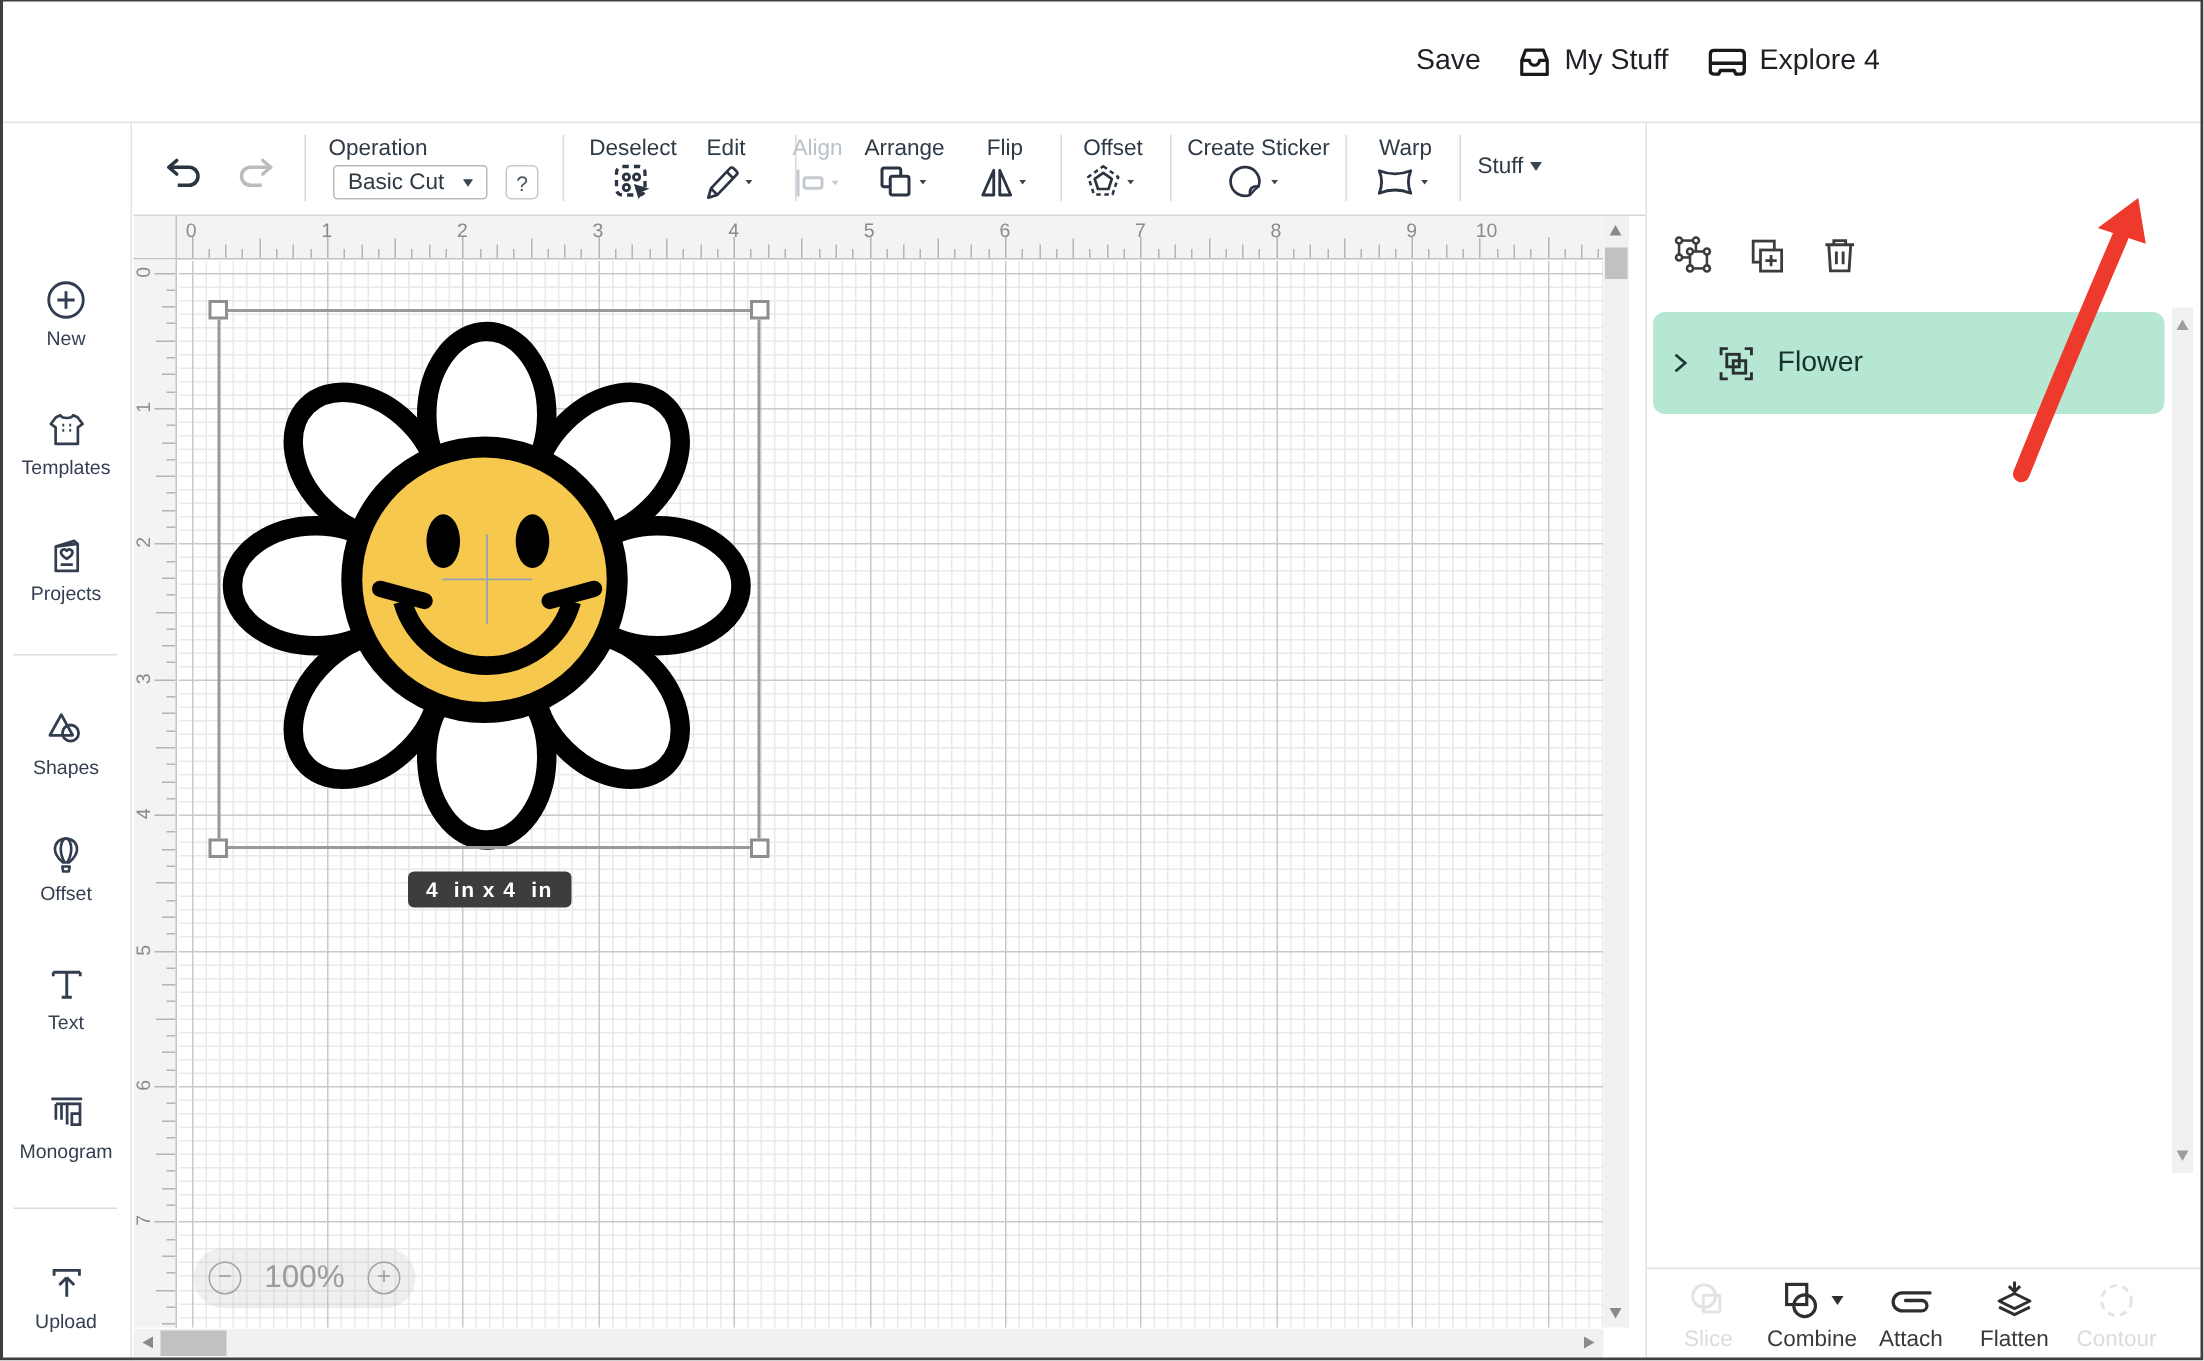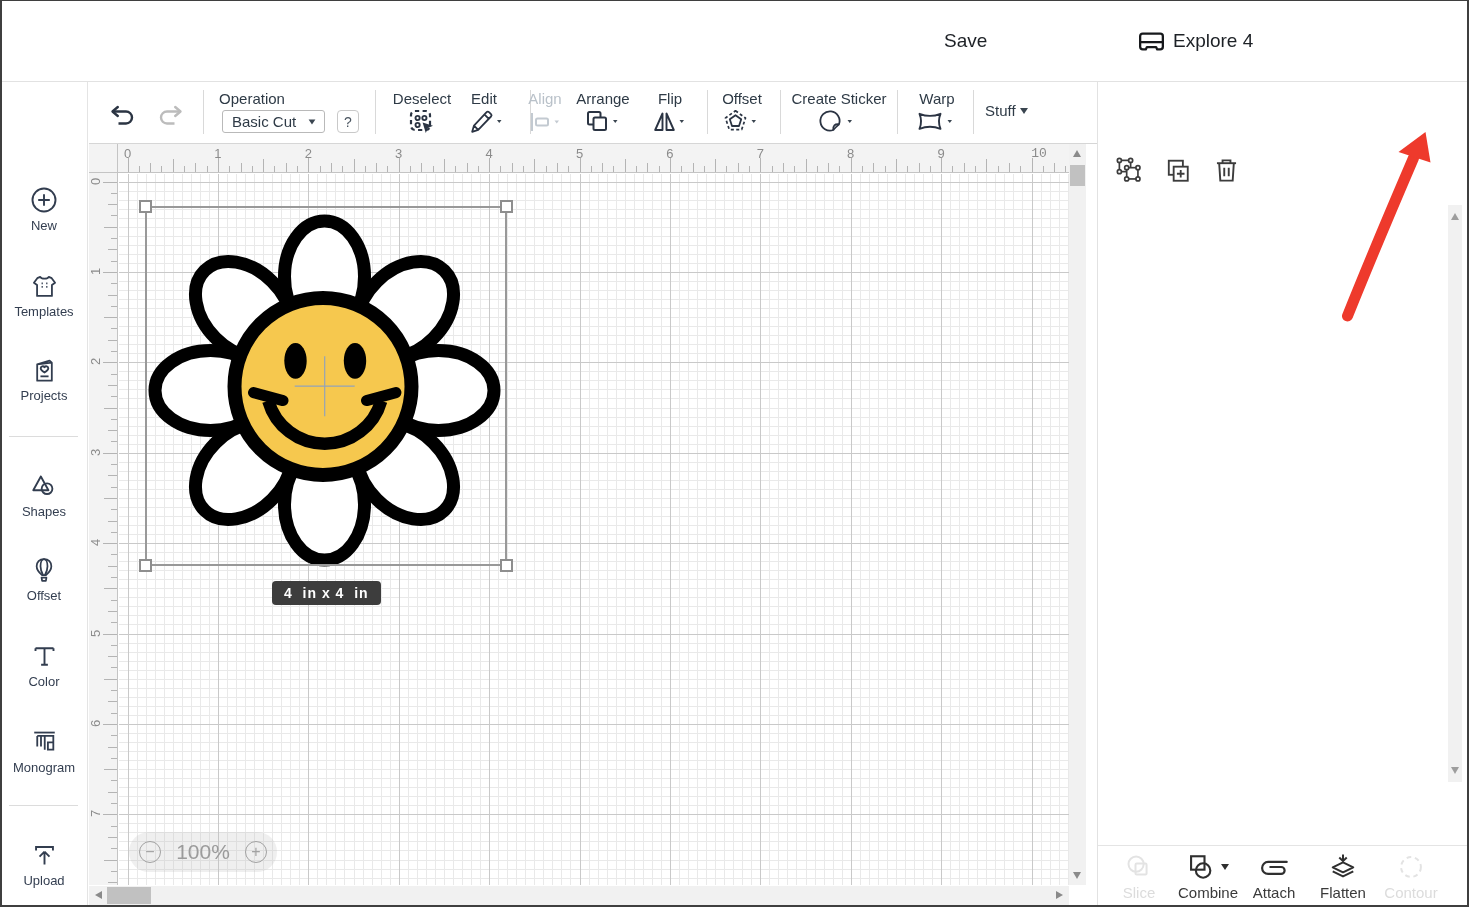--- a/index.html
+++ b/index.html
@@ -86,20 +86,27 @@
 </style>
 </head>
 <body>
 
 <div id="frame">
 
   <div id="header">
     <div class="hdr-item" id="hdr-save">
       <span>Save</span>
     </div>
+    <div class="hdr-item" id="hdr-mystuff">
+      <svg width="22" height="19" viewBox="0 0 21 19" fill="none" stroke="#17191c" stroke-width="2.1" stroke-linejoin="round">
+        <path d="M2 8.2 L4.6 1.4 H16.4 L19 8.2 V17.6 H2 Z"></path>
+        <path d="M2 8.2 H7.2 A3.3 3.3 0 0 0 13.8 8.2 H19"></path>
+      </svg>
+      <span>My Stuff</span>
+    </div>
     <div class="hdr-item" id="hdr-explore">
       <svg width="25" height="19" viewBox="0 0 24 18" fill="none" stroke="#17191c" stroke-width="2.2" stroke-linejoin="round">
         <path d="M3.6 1.4 H20.4 Q22.9 1.4 22.9 3.9 V14.1 Q22.9 16.6 20.4 16.6 H17.5 L16.4 14.3 H7.6 L6.5 16.6 H3.6 Q1.1 16.6 1.1 14.1 V3.9 Q1.1 1.4 3.6 1.4 Z"></path>
         <path d="M1.1 9.6 H22.9"></path>
       </svg>
       <span>Explore 4</span>
     </div>
   </div>
 
   <div id="sidebar">
@@ -138,21 +145,21 @@
           <path d="M12 2.6 c4 0 6.3 2.8 6.3 6.1 0 3.6-3.4 6.6-4.6 7.6 h-3.4 c-1.2-1-4.6-4-4.6-7.6 0-3.3 2.3-6.1 6.3-6.1z"></path>
           <path d="M12 2.6 c-1.9 0-3 3-3 6.1 0 3.4 1.6 6.4 2.2 7.6 M12 2.6 c1.9 0 3 3 3 6.1 0 3.4-1.6 6.4-2.2 7.6"></path>
           <path d="M9.9 18.6 h4.2 l-.5 2.8 h-3.2 z"></path>
         </svg>
       <span class="lbl">Offset</span>
     </div>
     <div class="side-item" style="top:561px">
       <svg width="27" height="27" viewBox="0 0 24 24" fill="none" stroke="#323d4f" stroke-width="1.7">
           <path d="M4 4.6 V7 M4 4.6 H20 M20 4.6 V7 M12 4.6 V19.4 M9 19.4 H15"></path>
         </svg>
-      <span class="lbl">Color</span>
+      <span class="lbl">Text</span>
     </div>
     <div class="side-item" style="top:645px">
       <svg width="29" height="29" viewBox="0 0 24 24" fill="none" stroke="#323d4f" stroke-width="1.5">
           <path d="M3.5 4.6 H20.5"></path>
           <path d="M6 7.4 V16.2 M6 7.4 H9.1 V16.2 M9.1 7.4 H12.2 V18.8"></path>
           <path d="M12.2 7.4 H19.3 V18.8 H14.8 V12.8 H19.3"></path>
         </svg>
       <span class="lbl">Monogram</span>
     </div>
     <div class="side-div" style="top:723px"></div>
@@ -282,21 +289,21 @@
         <span class="rt-num" style="left: 9.5px;">0</span>
         <span class="rt-num" style="left: 99.9px;">1</span>
         <span class="rt-num" style="left: 190.3px;">2</span>
         <span class="rt-num" style="left: 280.7px;">3</span>
         <span class="rt-num" style="left: 371.1px;">4</span>
         <span class="rt-num" style="left: 461.5px;">5</span>
         <span class="rt-num" style="left: 551.9px;">6</span>
         <span class="rt-num" style="left: 642.3px;">7</span>
         <span class="rt-num" style="left: 732.7px;">8</span>
         <span class="rt-num" style="left: 823.1px;">9</span>
-        <span class="rt-num" style="left: 921px; font-family: Liberation Mono, monospace;">10</span>
+        <span class="rt-num" style="left: 873px;">10</span>
         <div class="tick" style="left: 9.5px; height: 14px;"></div>
         <div class="tick" style="left: 20.8px; height: 6px;"></div>
         <div class="tick" style="left: 32.1px; height: 9px;"></div>
         <div class="tick" style="left: 43.4px; height: 6px;"></div>
         <div class="tick" style="left: 54.7px; height: 13px;"></div>
         <div class="tick" style="left: 66px; height: 6px;"></div>
         <div class="tick" style="left: 77.3px; height: 9px;"></div>
         <div class="tick" style="left: 88.6px; height: 6px;"></div>
         <div class="tick" style="left: 99.9px; height: 14px;"></div>
         <div class="tick" style="left: 111.2px; height: 6px;"></div>
@@ -522,20 +529,31 @@
         <rect x="8" y="8" width="13" height="13" fill="#fff"></rect>
         <path d="M14.5 11 V18 M11 14.5 H18"></path>
       </svg>
       <svg width="27" height="27" viewBox="0 0 24 24" fill="none" stroke="#3c3c3c" stroke-width="1.7">
         <path d="M3.5 5.5 H20.5"></path>
           <path d="M8.5 5.5 V3 H15.5 V5.5"></path>
           <path d="M5.5 5.5 L6.5 21 H17.5 L18.5 5.5"></path>
           <path d="M10 9.5 V17 M14 9.5 V17"></path>
       </svg>
     </div>
+    <div id="layer-row">
+      <svg class="chev" width="12" height="14" viewBox="0 0 12 14" fill="none" stroke="#1d3b36" stroke-width="1.8">
+          <path d="M3 1.5 L9.5 7 L3 12.5"></path>
+        </svg>
+      <svg class="gicon" width="27" height="27" viewBox="0 0 24 24" fill="none" stroke="#2a2f33" stroke-width="1.7">
+        <path d="M3 7 V3 H7 M17 3 H21 V7 M21 17 V21 H17 M7 21 H3 V17"></path>
+        <rect x="6.4" y="6.4" width="7.4" height="7.4"></rect>
+        <rect x="10.2" y="10.2" width="7.4" height="7.4"></rect>
+      </svg>
+      <span class="lname">Flower</span>
+    </div>
     <div id="rscroll">
       <div class="sb-arrow" style="position:absolute; left:2.5px; top:8px; border-left:4.5px solid transparent; border-right:4.5px solid transparent; border-bottom:7px solid #9d9d9d;"></div>
       <div class="sb-arrow" style="position:absolute; left:2.5px; bottom:8px; border-left:4.5px solid transparent; border-right:4.5px solid transparent; border-top:7px solid #9d9d9d;"></div>
     </div>
     <div id="bottombar">
       <div class="bb-item dis" style="left:9px">
         <svg width="28" height="28" viewBox="0 0 24 24" fill="none" stroke="#e3e3e3" stroke-width="1.7">
           <circle cx="9.5" cy="9.5" r="6.5"></circle>
           <rect x="9" y="9" width="9.5" height="9.5" rx="1"></rect>
         </svg>

